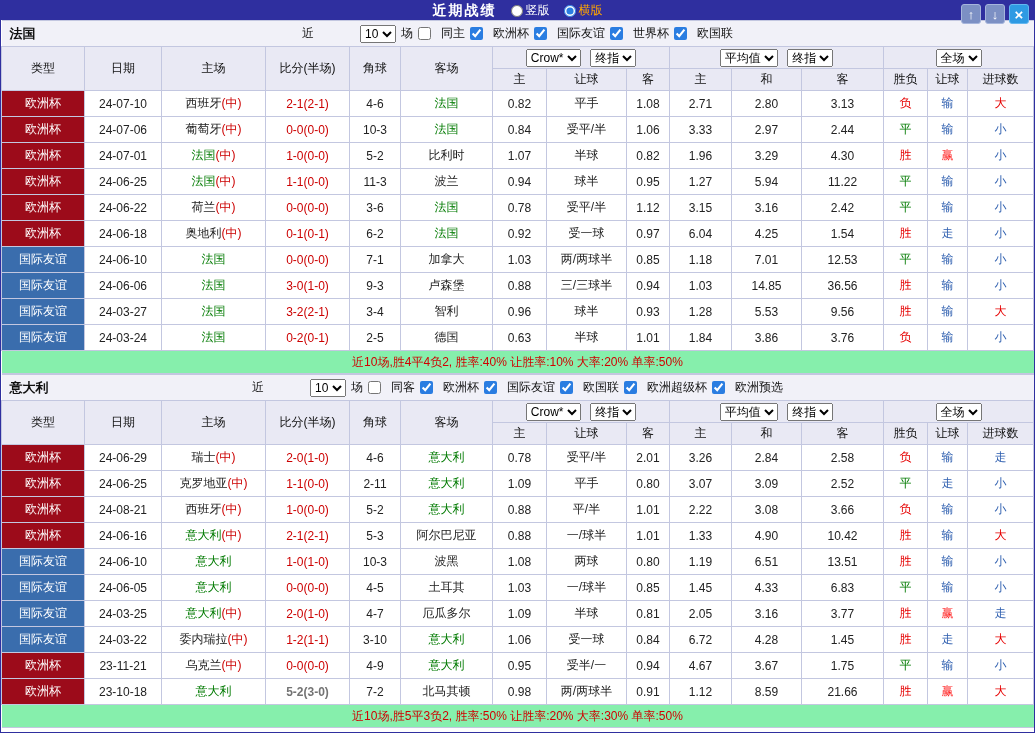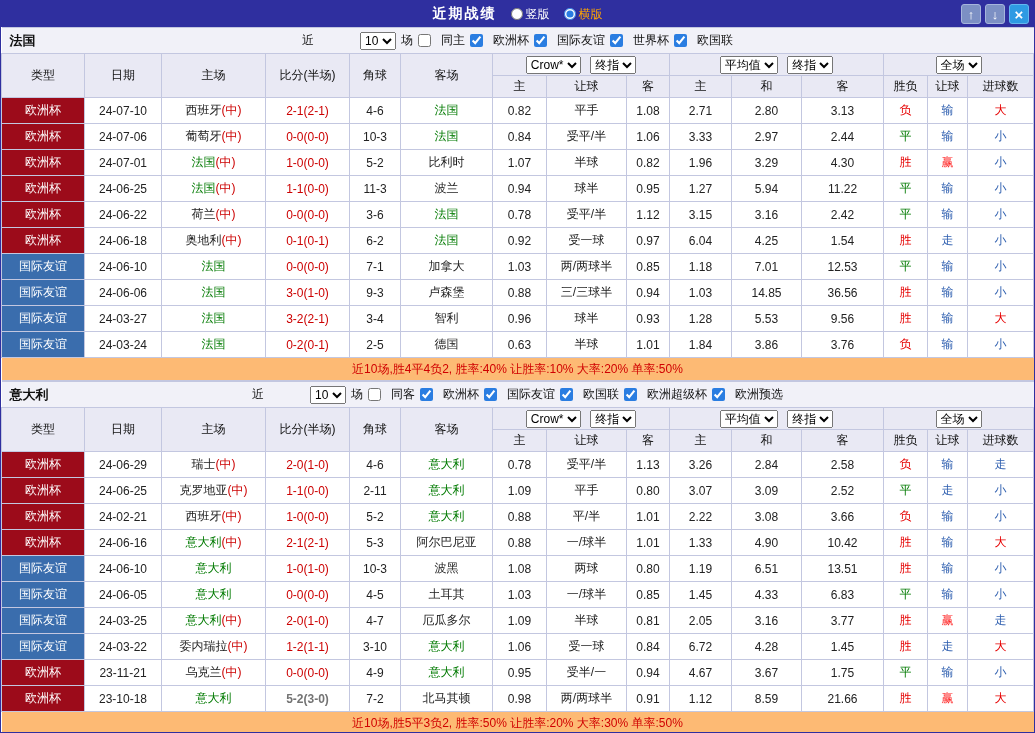--- a/index.html
+++ b/index.html
@@ -1,18 +1,18 @@
 <!DOCTYPE html>
 <html><head>
 <meta charset="utf-8">
 <style>
   html,body{margin:0;padding:0;background:#fff;}
   .window{width:1035px;height:733px;box-sizing:border-box;border:1px solid #2f2f9f;overflow:hidden;
           background:#fff;font-family:"Liberation Sans","DejaVu Sans",sans-serif;}
-  .titlebar{height:26px;background:#2f2f9f;position:relative;display:flex;align-items:center;justify-content:center;}
+  .titlebar{height:19px;background:#2f2f9f;position:relative;display:flex;align-items:center;justify-content:center;}
   .title-group{display:flex;align-items:center;color:#fff;}
   .title-text{font-weight:bold;font-size:14px;letter-spacing:2px;}
   .radio-opt{display:inline-flex;align-items:center;margin-left:14px;font-size:12px;gap:3px;cursor:pointer;}
   .radio-opt input{margin:0;width:12px;height:12px;accent-color:#2a7de1;}
   .tb-buttons{position:absolute;right:5px;top:3px;display:flex;gap:4px;}
   .tb-btn{width:20px;height:20px;display:flex;align-items:center;justify-content:center;color:#fff;
           font-weight:bold;border-radius:3px;cursor:pointer;font-size:13px;line-height:1;}
   .btn-updown{background:#7c90c4;border:1px solid #a6b5dc;box-sizing:border-box;}
   .btn-close{background:#2e9ae3;border:1px solid #63b7ef;box-sizing:border-box;font-size:15px;}
   table.grid{border-collapse:collapse;table-layout:fixed;width:1033px;font-size:12px;}
@@ -21,21 +21,21 @@
   tr.section-row td{height:25px;background:#f1f1f8;}
   .section-inner{position:relative;display:flex;align-items:center;justify-content:center;height:25px;}
   .sec-name{position:absolute;left:8px;font-weight:bold;font-size:13px;color:#111;}
   .filter{display:inline-flex;align-items:center;gap:5px;font-size:12px;color:#111;}
   .filter select{font-size:12px;margin-left:41px;}
   label.chk{display:inline-flex;align-items:center;gap:10px;cursor:pointer;}
   .chk input{width:13px;height:13px;margin:0;accent-color:#2a7de1;}
   tr.hdr th{background:#e9e9f4;font-weight:normal;color:#111;height:21px;}
   tr.hdr th select{font-size:12px;margin:0 3px;}
   tbody td{height:25px;color:#222;background:#fff;}
-  tfoot td{height:22px;color:#d00000;background:#fdba74;font-size:12px;}
+  tfoot td{height:22px;color:#d00000;background:#86efac;font-size:12px;}
 </style>
 </head>
 <body>
 
 <div class="window">
   <div class="titlebar">
     <div class="title-group">
       <span class="title-text">近期战绩</span>
       <label class="radio-opt">
         <input type="radio" name="layout" id="radio-0" style="">
@@ -413,21 +413,21 @@
     <tbody id="rows-1">
         <tr>
           <td style="background: rgb(156, 11, 26); color: rgb(255, 255, 255);">欧洲杯</td>
           <td>24-06-29</td>
           <td><span>瑞士</span><span style="color: rgb(204, 0, 0);">(中)</span></td>
           <td style="color: rgb(204, 0, 0);">2-0(1-0)</td>
           <td>4-6</td>
           <td><span style="color: rgb(0, 122, 0);">意大利</span></td>
           <td>0.78</td>
           <td>受平/半</td>
-          <td>1.13</td>
+          <td>2.01</td>
           <td>3.26</td>
           <td>2.84</td>
           <td>2.58</td>
           <td style="color: rgb(230, 0, 0);">负</td>
           <td style="color: rgb(48, 96, 176);">输</td>
           <td style="color: rgb(48, 96, 176);">走</td>
         </tr>
         <tr>
           <td style="background: rgb(156, 11, 26); color: rgb(255, 255, 255);">欧洲杯</td>
           <td>24-06-25</td>
@@ -440,21 +440,21 @@
           <td>0.80</td>
           <td>3.07</td>
           <td>3.09</td>
           <td>2.52</td>
           <td style="color: rgb(0, 122, 0);">平</td>
           <td style="color: rgb(48, 96, 176);">走</td>
           <td style="color: rgb(48, 96, 176);">小</td>
         </tr>
         <tr>
           <td style="background: rgb(156, 11, 26); color: rgb(255, 255, 255);">欧洲杯</td>
-          <td>24-02-21</td>
+          <td>24-08-21</td>
           <td><span>西班牙</span><span style="color: rgb(204, 0, 0);">(中)</span></td>
           <td style="color: rgb(204, 0, 0);">1-0(0-0)</td>
           <td>5-2</td>
           <td><span style="color: rgb(0, 122, 0);">意大利</span></td>
           <td>0.88</td>
           <td>平/半</td>
           <td>1.01</td>
           <td>2.22</td>
           <td>3.08</td>
           <td>3.66</td>

